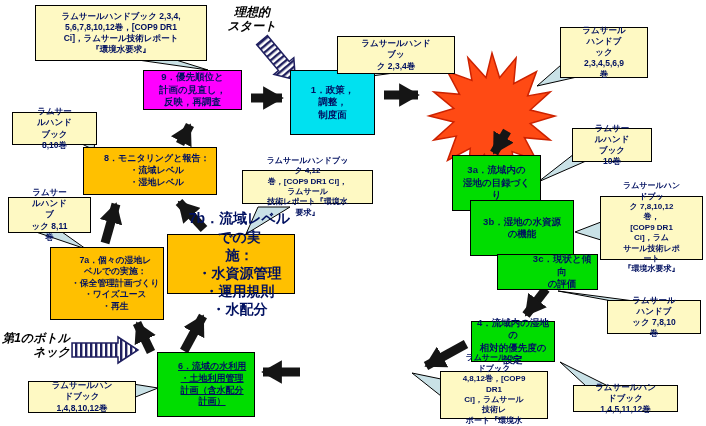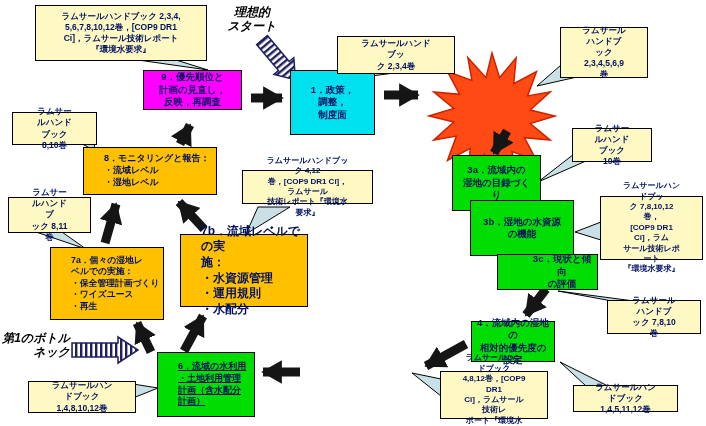--- a/index.html
+++ b/index.html
@@ -14,21 +14,21 @@
     font-size:8.5px;font-weight:bold;line-height:1.3;text-align:center;
     display:flex;align-items:center;justify-content:center;padding:1px 21px;
     white-space:pre-line;
   }
   .box{
     position:absolute;z-index:2;box-sizing:border-box;border:1px solid #000;
     color:#001060;font-weight:bold;font-size:9.5px;line-height:1.3;
     display:flex;align-items:center;justify-content:center;padding:2px 3px;
     white-space:pre-line;text-align:center;
   }
-  .box.left{text-align:left;justify-content:flex-start;padding-left:20px;}
+  .box.left{text-align:center;justify-content:flex-start;padding-left:20px;}
   .magenta{background:#ff00ff;}
   .cyan{background:#00e1f0;}
   .green{background:#00dd00;}
   .orange{background:#ffc000;}
   .burst-text{
     position:absolute;z-index:2;color:#8b1800;font-weight:bold;font-size:9.5px;
     line-height:1.4;text-align:center;white-space:pre-line;
     display:flex;align-items:center;justify-content:center;
   }
   .freelabel{
@@ -105,21 +105,21 @@
 相対的優先度の設定</div>
   <div class="box green left" style="left:157px;top:352px;width:98px;height:65px;font-size:9px;text-decoration:underline;">6．流域の水利用
 ・土地利用管理
 計画（含水配分
 計画）</div>
   <div class="box orange left" style="left:50px;top:247px;width:114px;height:73px;font-size:8.8px;">7a．個々の湿地レ
 ベルでの実施：
 ・保全管理計画づくり
 ・ワイズユース
 ・再生</div>
-  <div class="box orange left" style="left:180px;top:234px;width:128px;height:73px;font-size:12px;">7b．流域レベルでの実
+  <div class="box orange left" style="left:167px;top:234px;width:128px;height:60px;font-size:14px;">7b．流域レベルでの実
 施：
 ・水資源管理
 ・運用規則
 ・水配分</div>
   <div class="box orange left" style="left:83px;top:147px;width:134px;height:48px;font-size:9px;">8．モニタリングと報告：
 ・流域レベル
 ・湿地レベル</div>
 
   <div class="callout" style="left:35px;top:5px;width:172px;height:56px;">ラムサールハンドブック 2,3,4,
 5,6,7,8,10,12巻，[COP9 DR1

